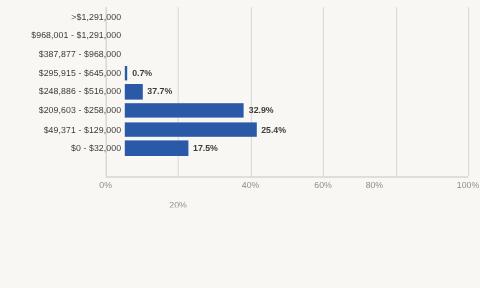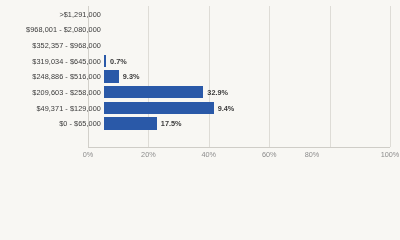--- a/index.html
+++ b/index.html
@@ -136,66 +136,66 @@
     </div>
 
   <div class="axis-line"></div>
 
   <div class="rows" id="rows">
       <div class="row">
         <div class="cat-label">&gt;$1,291,000</div>
         <div class="bar-track"></div>
       </div>
       <div class="row">
-        <div class="cat-label">$968,001 - $2,080,000</div>
+        <div class="cat-label">$968,001 - $1,291,000</div>
         <div class="bar-track"></div>
       </div>
       <div class="row">
-        <div class="cat-label">$352,357 - $968,000</div>
+        <div class="cat-label">$387,877 - $968,000</div>
         <div class="bar-track"></div>
       </div>
       <div class="row">
-        <div class="cat-label">$319,034 - $645,000</div>
+        <div class="cat-label">$295,915 - $645,000</div>
         <div class="bar-track">
           <div class="bar" style="width: 2.114px; background: rgb(42, 89, 168);"></div>
           <div class="val-label" style="left: 6.114px;">0.7%</div>
         </div>
       </div>
       <div class="row">
         <div class="cat-label">$248,886 - $516,000</div>
         <div class="bar-track">
           <div class="bar" style="width: 14.798px; background: rgb(42, 89, 168);"></div>
-          <div class="val-label" style="left: 18.798px;">9.3%</div>
+          <div class="val-label" style="left: 18.798px;">37.7%</div>
         </div>
       </div>
       <div class="row">
         <div class="cat-label">$209,603 - $258,000</div>
         <div class="bar-track">
           <div class="bar" style="width: 99.358px; background: rgb(42, 89, 168);"></div>
           <div class="val-label" style="left: 103.358px;">32.9%</div>
         </div>
       </div>
       <div class="row">
         <div class="cat-label">$49,371 - $129,000</div>
         <div class="bar-track">
           <div class="bar" style="width: 109.626px; background: rgb(42, 89, 168);"></div>
-          <div class="val-label" style="left: 113.626px;">9.4%</div>
-        </div>
-      </div>
-      <div class="row">
-        <div class="cat-label">$0 - $65,000</div>
+          <div class="val-label" style="left: 113.626px;">25.4%</div>
+        </div>
+      </div>
+      <div class="row">
+        <div class="cat-label">$0 - $32,000</div>
         <div class="bar-track">
           <div class="bar" style="width: 52.85px; background: rgb(42, 89, 168);"></div>
           <div class="val-label" style="left: 56.85px;">17.5%</div>
         </div>
       </div>
     </div>
 
   <div class="ticks" id="ticks">
       <div class="tick" style="left: 88px;">0%</div>
-      <div class="tick" style="left: 148.4px;">20%</div>
+      <div class="tick" style="left: 148.4px; margin-top: 16px;">20%</div>
       <div class="tick" style="left: 208.8px;">40%</div>
       <div class="tick" style="left: 269.2px; text-align: right;">60%</div>
       <div class="tick" style="left: 312px;">80%</div>
       <div class="tick" style="left: 390px;">100%</div>
     </div>
 
 </div>
 
 </body></html>

